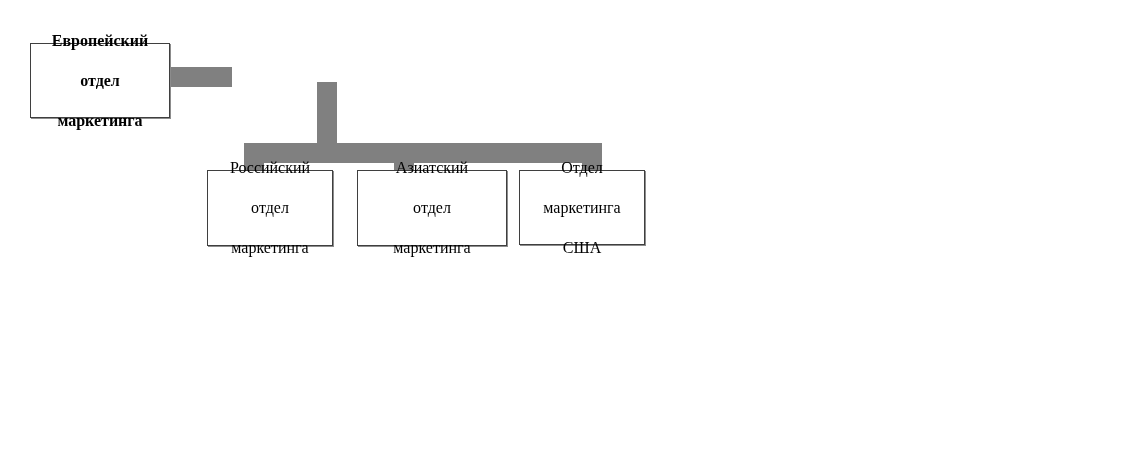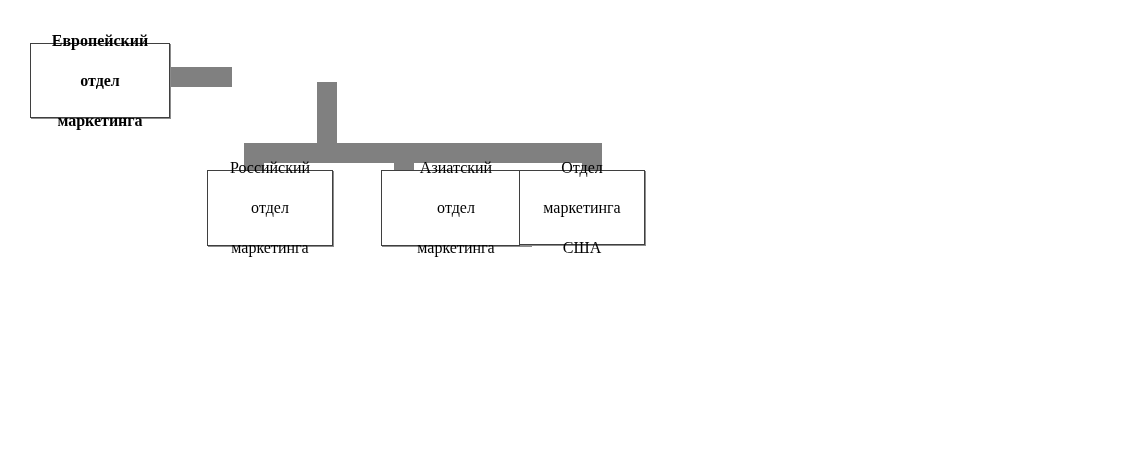--- a/index.html
+++ b/index.html
@@ -39,21 +39,21 @@
   .node.bold { font-weight: bold; }
   .conn {
     position: absolute;
     background: var(--color-connector);
     z-index: 1;
   }
   
   #n-european { left: 10px;  top: 23px;  width: 140px; height: 75px; }
   #n-director { left: 212px; top: 24px;  width: 238px; height: 38px; }
   #n-russian  { left: 187px; top: 150px; width: 126px; height: 76px; }
-  #n-asian    { left: 337px; top: 150px; width: 150px; height: 76px; margin-left: 24px; }
+  #n-asian    { left: 337px; top: 150px; width: 150px; height: 76px; }
   #n-usa      { left: 499px; top: 150px; width: 126px; height: 75px; }
   
   #c-lateral      { left: 150px; top: 47px;  width: 62px;  height: 2px; }
   #c-director-v   { left: 297px; top: 62px;  width: 2px;   height: 62px; }
   #c-spine        { left: 224px; top: 123px; width: 340px; height: 2px; }
   #c-drop-russian { left: 224px; top: 123px; width: 2px;   height: 28px; }
   #c-drop-asian   { left: 374px; top: 123px; width: 2px;   height: 28px; }
   #c-drop-usa     { left: 562px; top: 123px; width: 2px;   height: 28px; }
 </style>
 </head>

